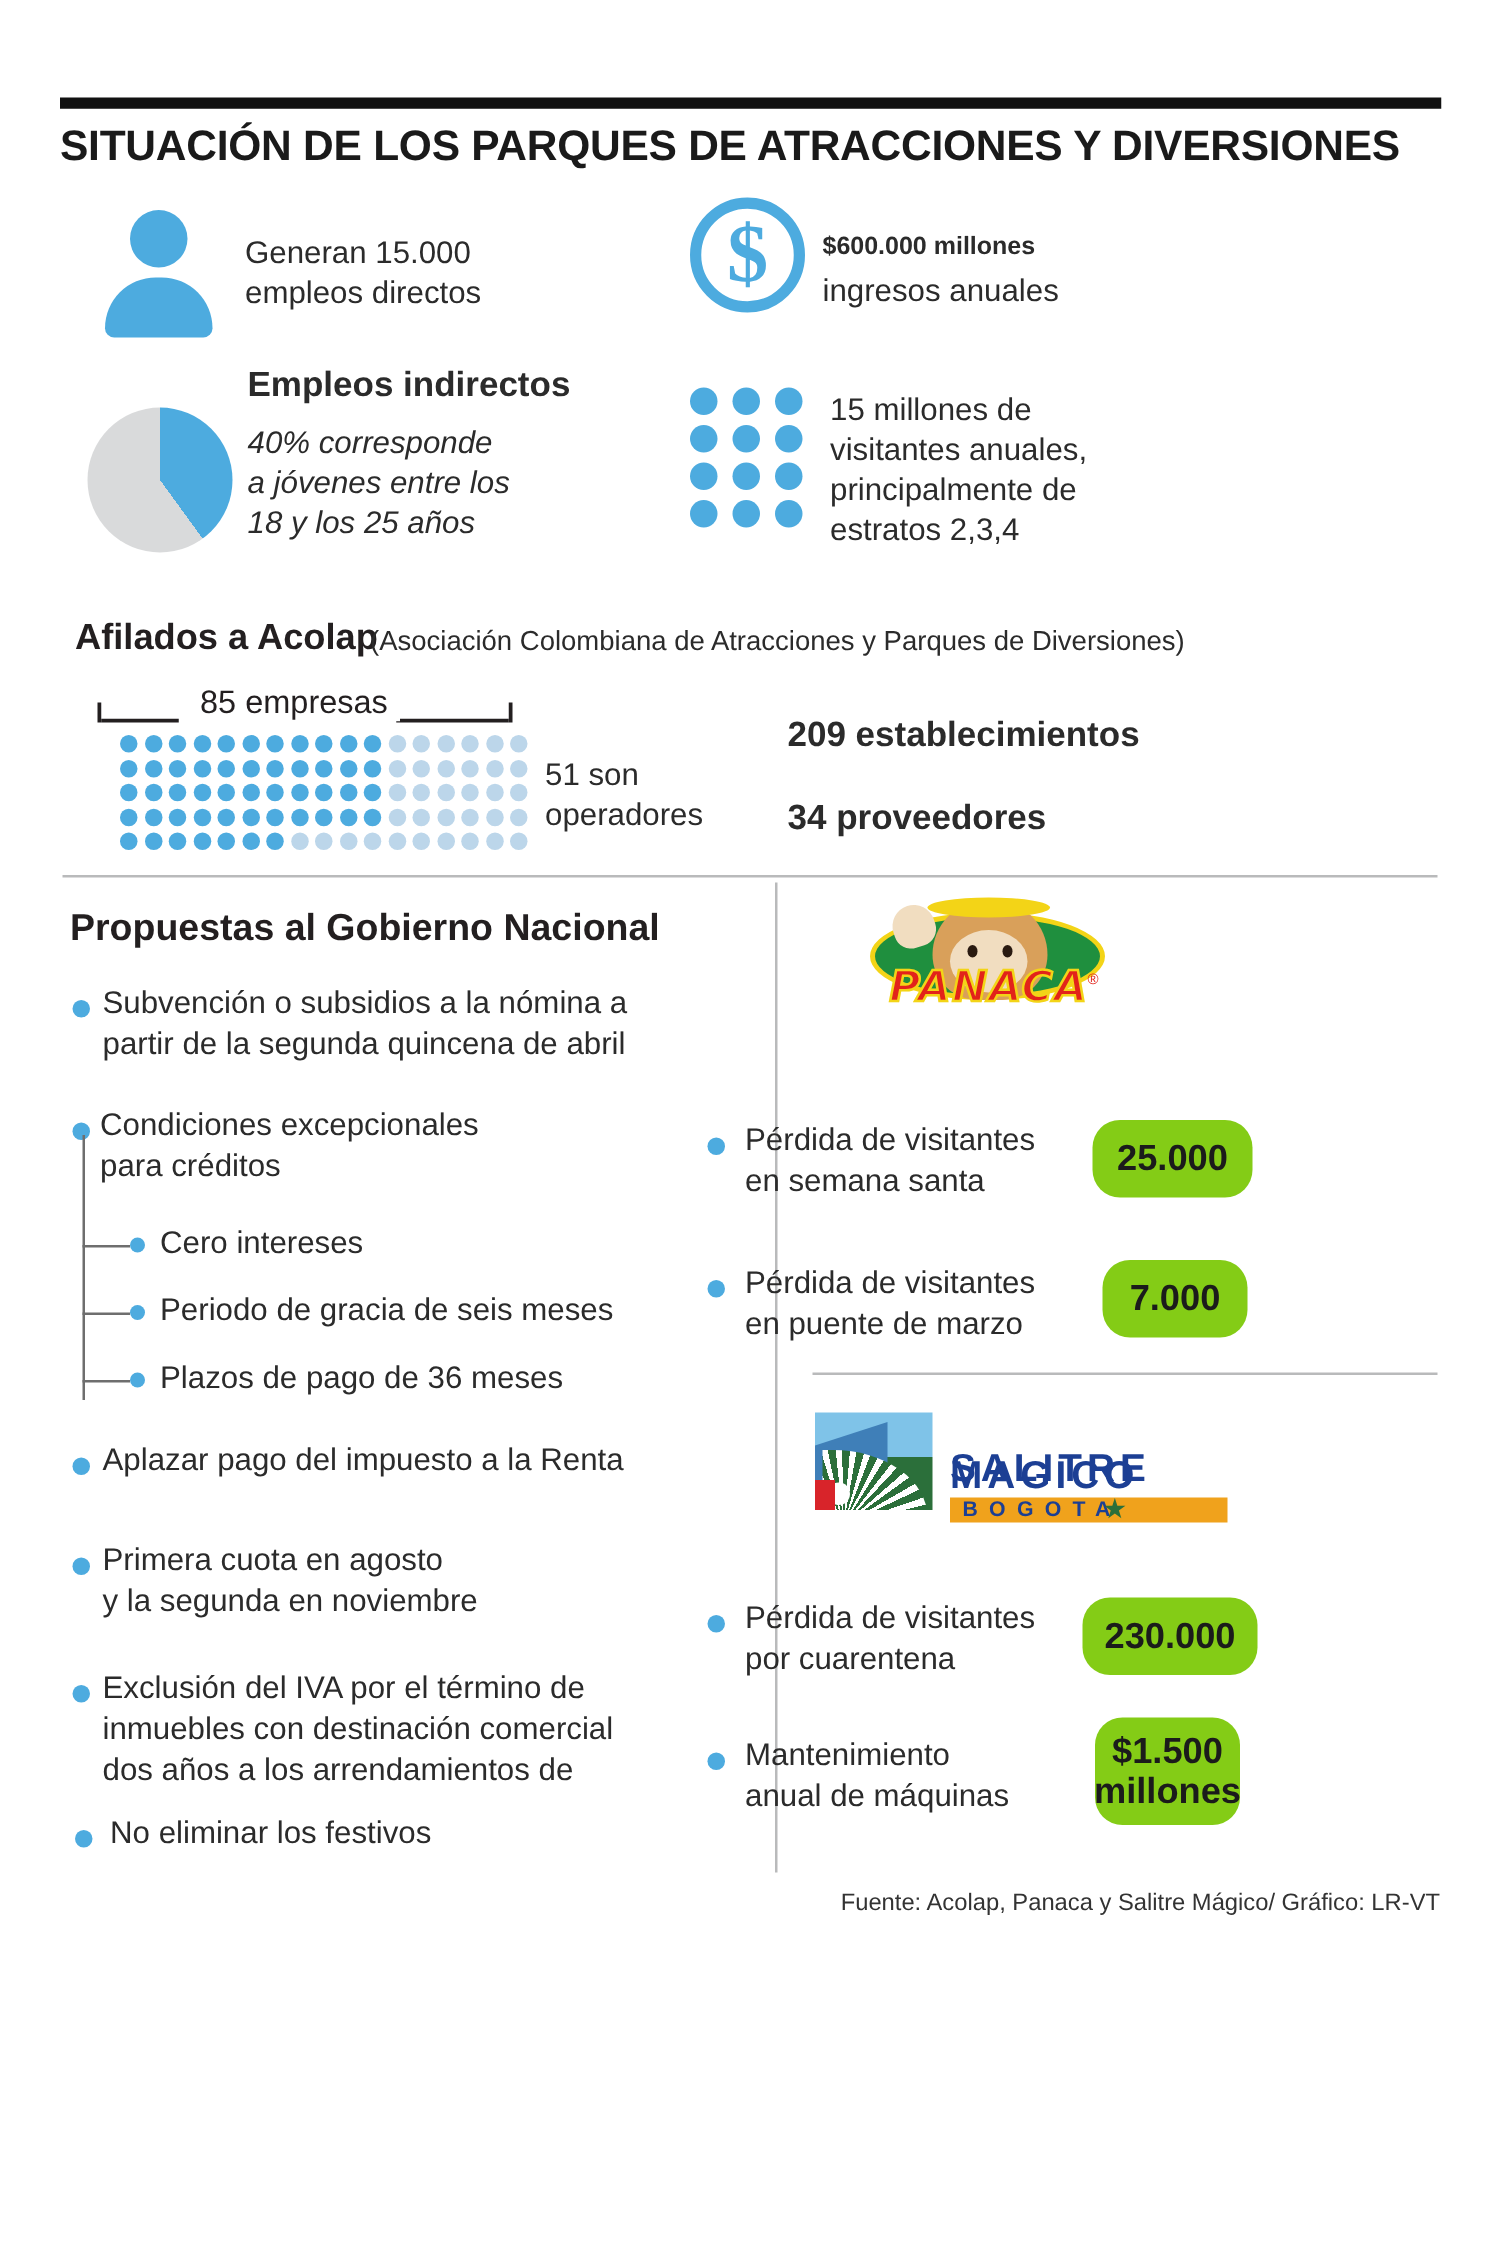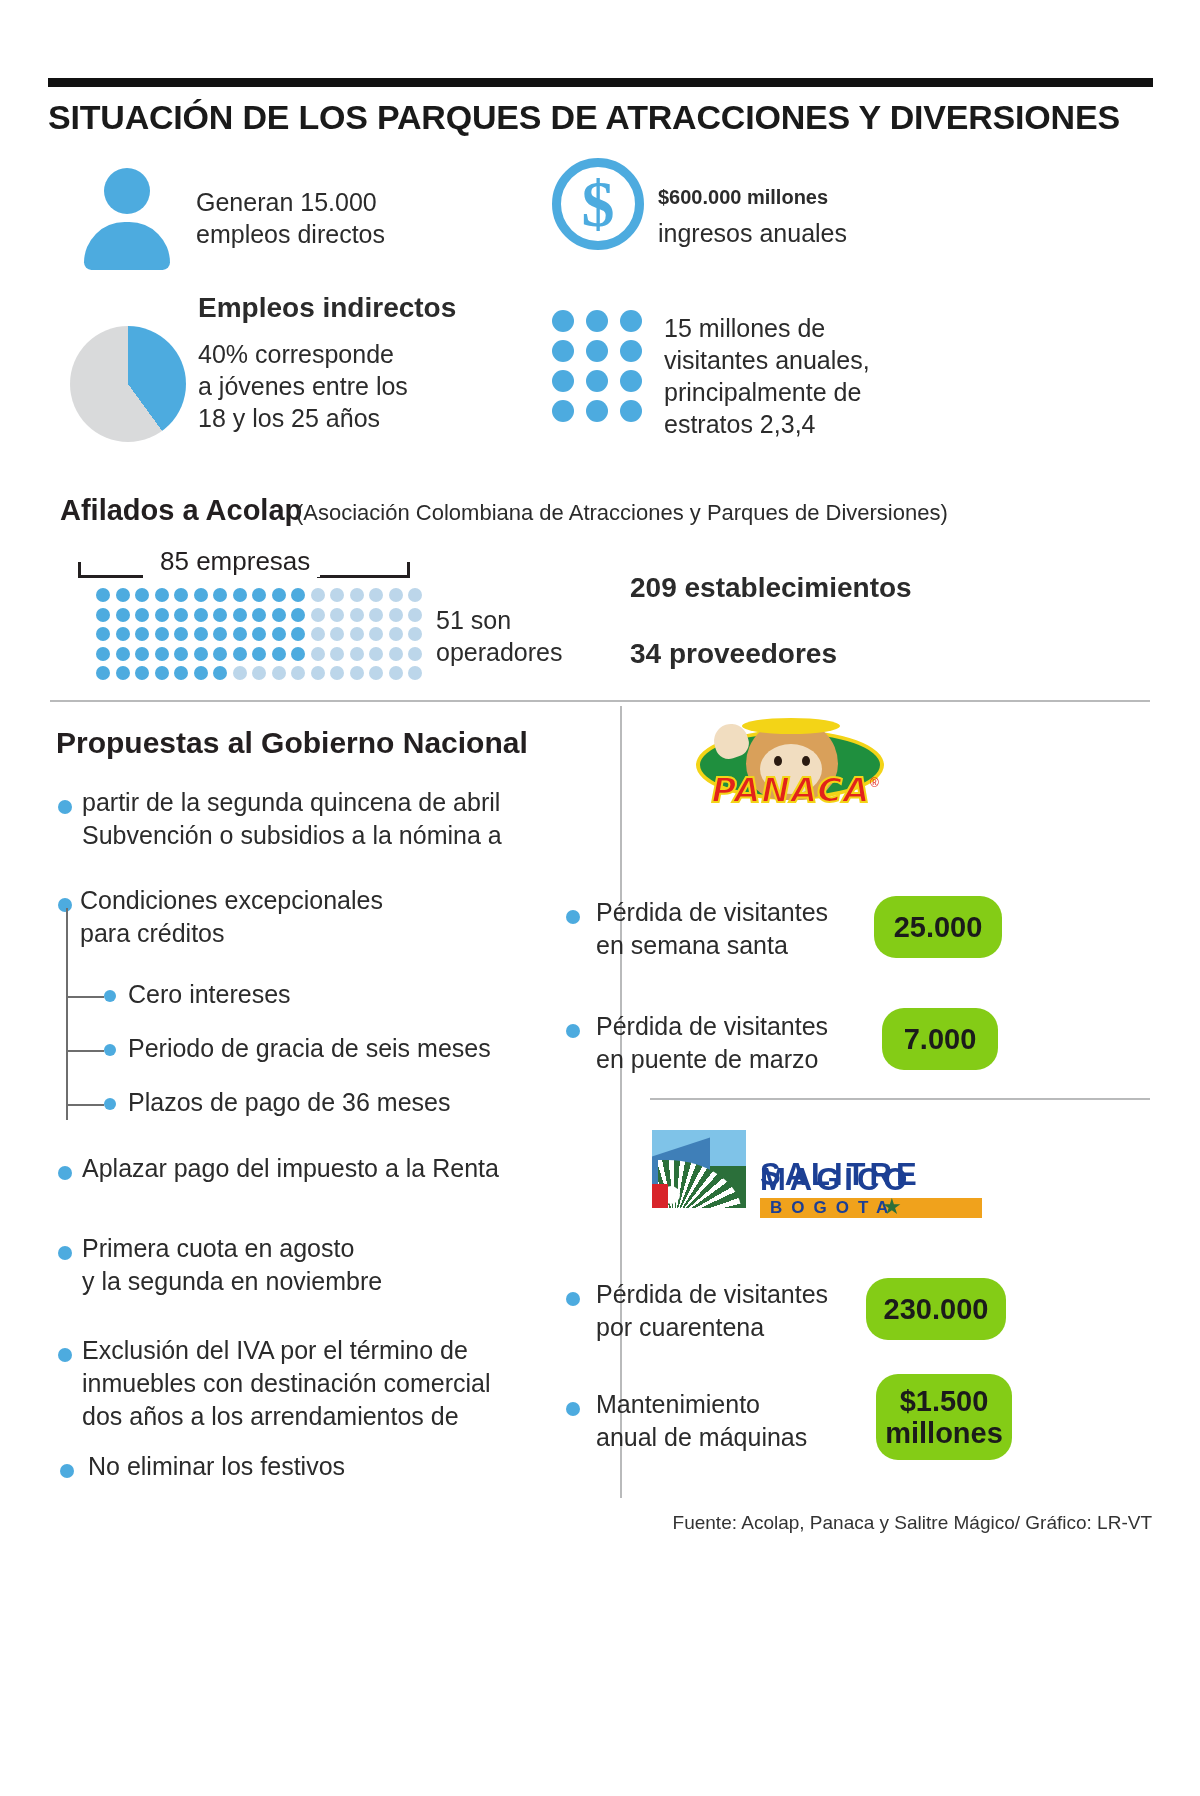--- a/index.html
+++ b/index.html
@@ -102,21 +102,21 @@
     left: 70px; top: 326px;
     width: 116px; height: 116px;
     border-radius: 50%;
     background: conic-gradient(from 0deg, #4dabdf 0deg 144deg, #d9dadb 144deg 360deg);
   }
   .txt-indirect-title {
     left: 198px; top: 292px; width: 420px;
     font-size: 28px; font-weight: bold;
   }
   .txt-indirect-body {
-    left: 198px; top: 338px; width: 400px;
+    left: 198px; top: 338px; width: 400px; font-style: italic;
   }
 
   
   .dotgrid-visitors {
     position: absolute;
     left: 552px; top: 310px;
     display: grid;
     grid-template-columns: repeat(3, 34px);
     grid-template-rows: repeat(4, 30px);
   }
@@ -569,22 +569,22 @@
   <div class="txt txt-providers">34 proveedores</div>
 
   <div class="hrule"></div>
   <div class="vrule"></div>
   <div class="hrule2"></div>
 
   <div class="proposals-title">Propuestas al Gobierno Nacional</div>
 
   <div class="bullet" style="left:58px; top:800px;"></div>
   <div class="prop-txt" style="left:82px; top:786px; width:490px;">
+    <div>Subvención o subsidios a la nómina a</div>
     <div>partir de la segunda quincena de abril</div>
-    <div>Subvención o subsidios a la nómina a</div>
   </div>
 
   <div class="bullet" style="left:58px; top:898px;"></div>
   <div class="prop-txt" style="left:80px; top:884px; width:470px;">
     <div>Condiciones excepcionales</div>
     <div>para créditos</div>
   </div>
 
   <div class="tree-stem" style="left:66px; top:908px; height:212px;"></div>
   <div style="position:absolute; left:66px; top:996px; width:38px; height:2px; background:#6e6e6e;"></div>
@@ -664,20 +664,20 @@
     <div>Pérdida de visitantes</div>
     <div>por cuarentena</div>
   </div>
   <div class="pill" style="left:866px; top:1278px; width:140px; height:62px;">230.000</div>
 
   <div class="bullet" style="left:566px; top:1402px;"></div>
   <div class="stat-label" style="left:596px; top:1388px; width:280px;">
     <div>Mantenimiento</div>
     <div>anual de máquinas</div>
   </div>
-  <div class="pill" style="left:876px; top:1374px; width:136px; height:86px; flex-direction:column;">
+  <div class="pill" style="left:876px; top:1374px; width:116px; height:86px; flex-direction:column;">
     <span>$1.500</span>
     <span>millones</span>
   </div>
 
   <div class="source">Fuente: Acolap, Panaca y Salitre Mágico/ Gráfico: LR-VT</div>
 
 </div>
 
 </body></html>

